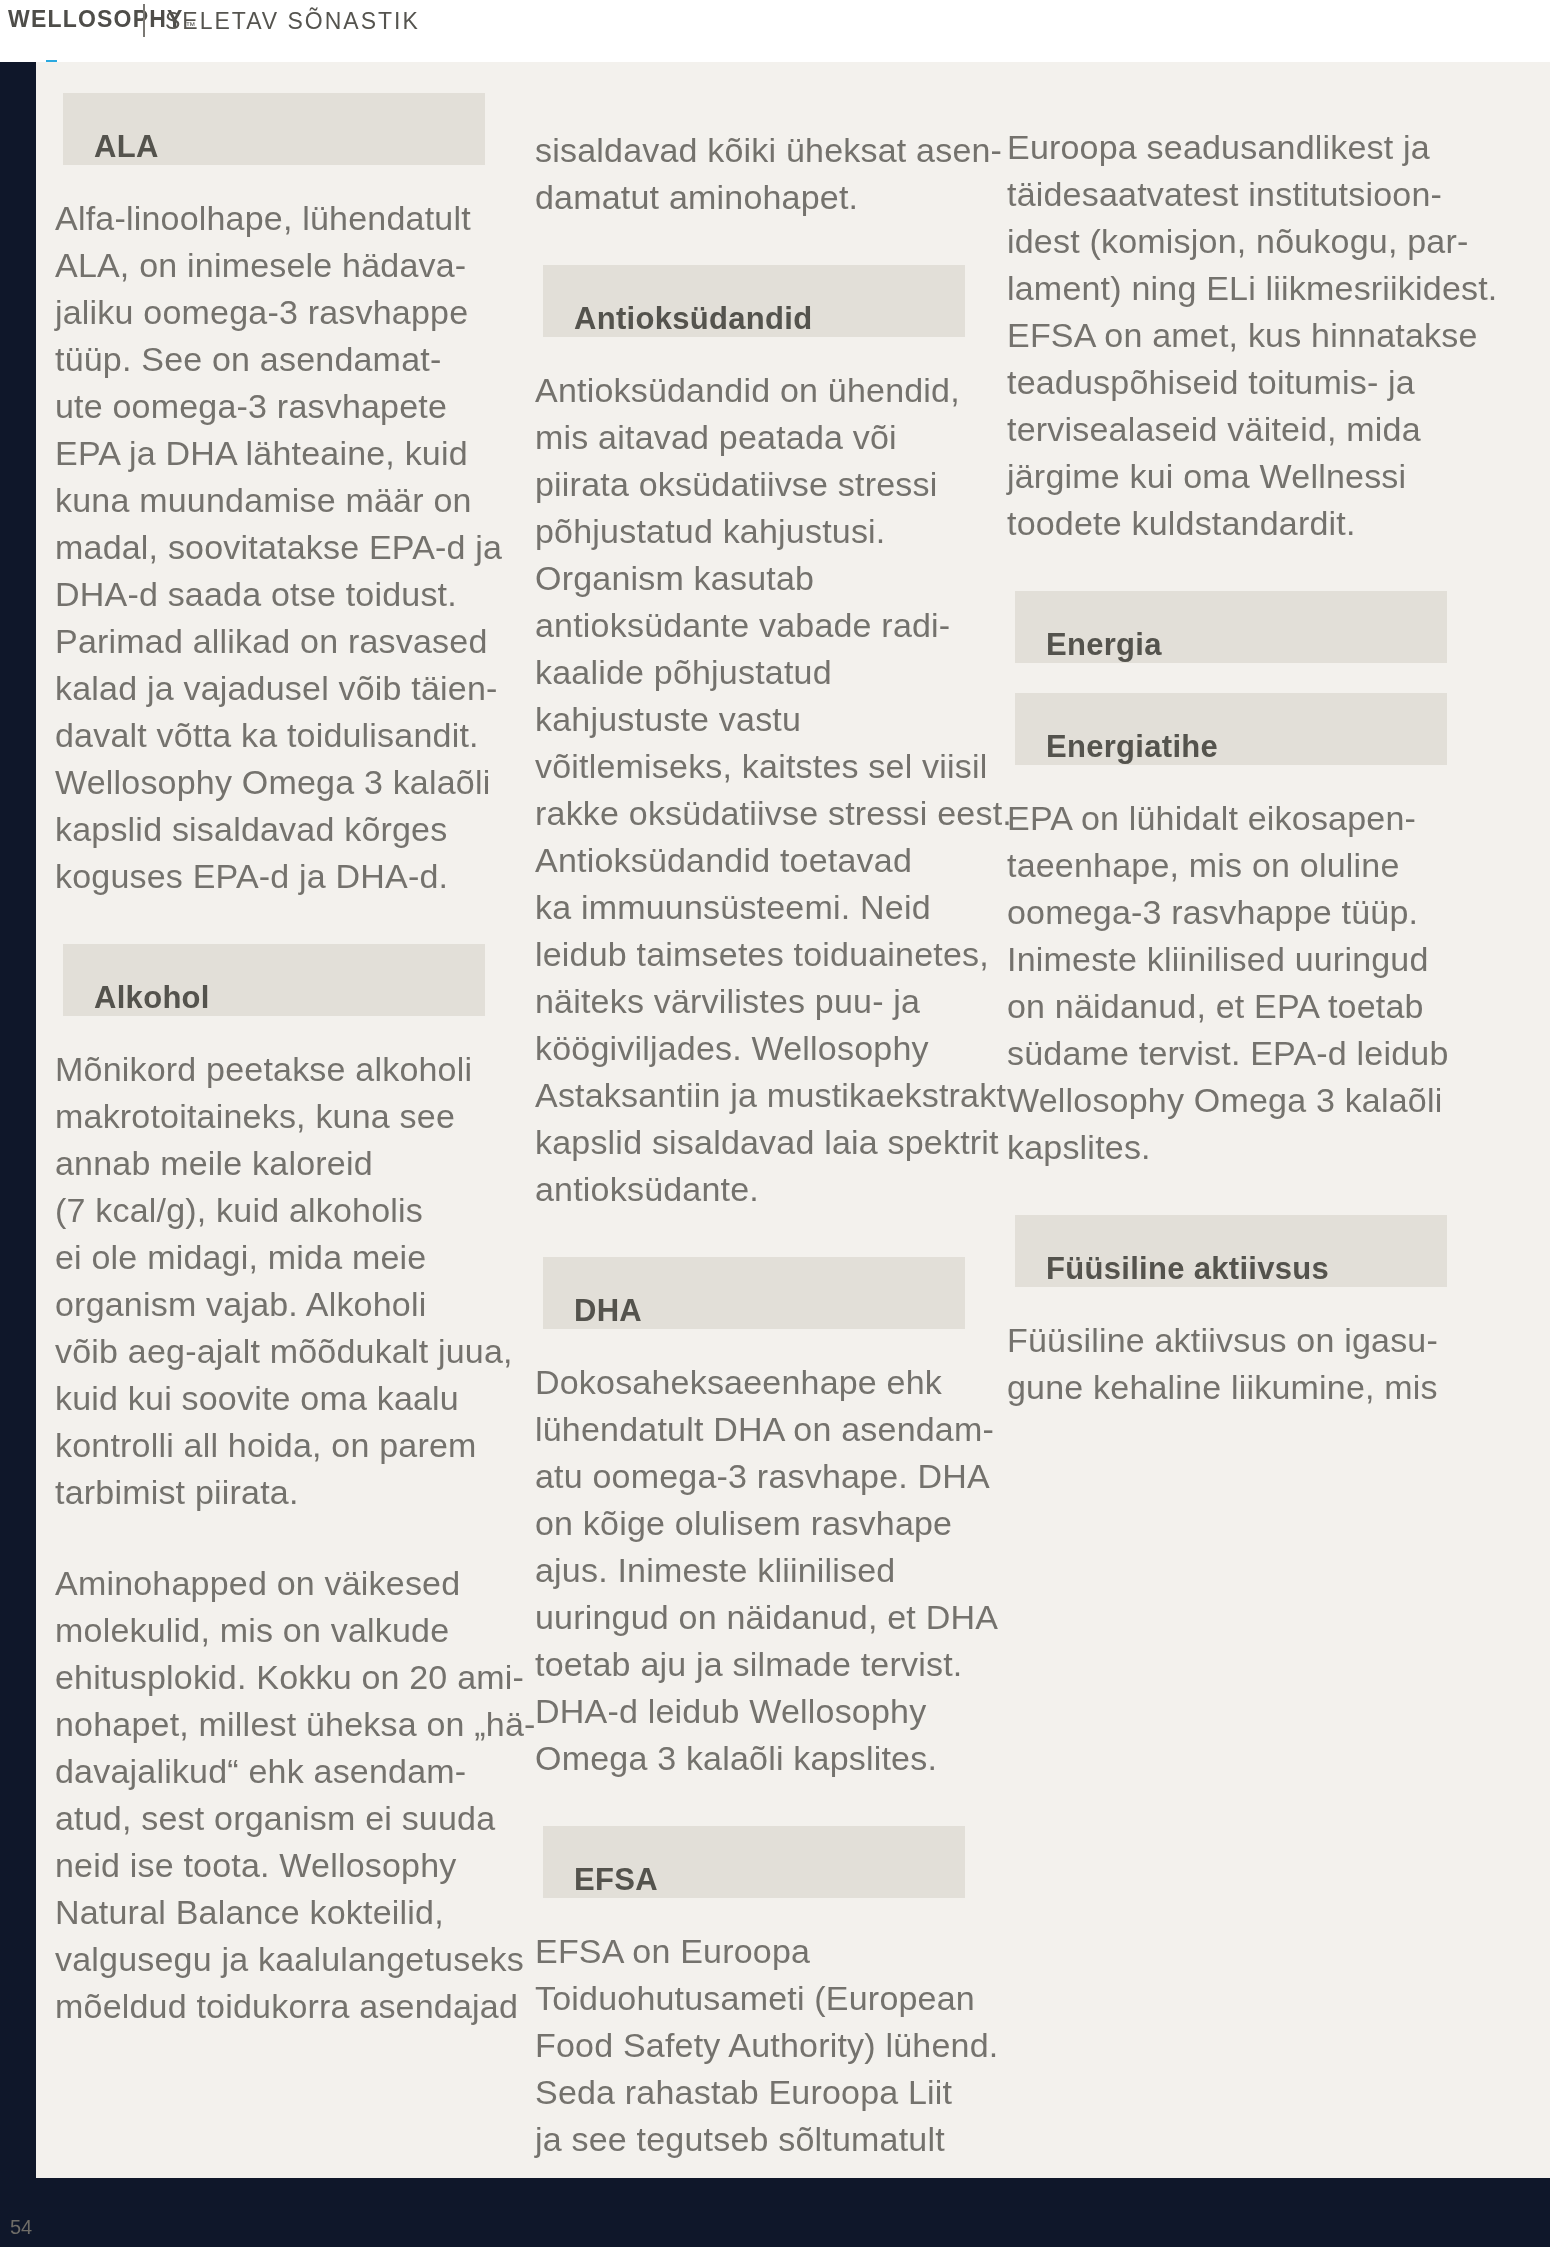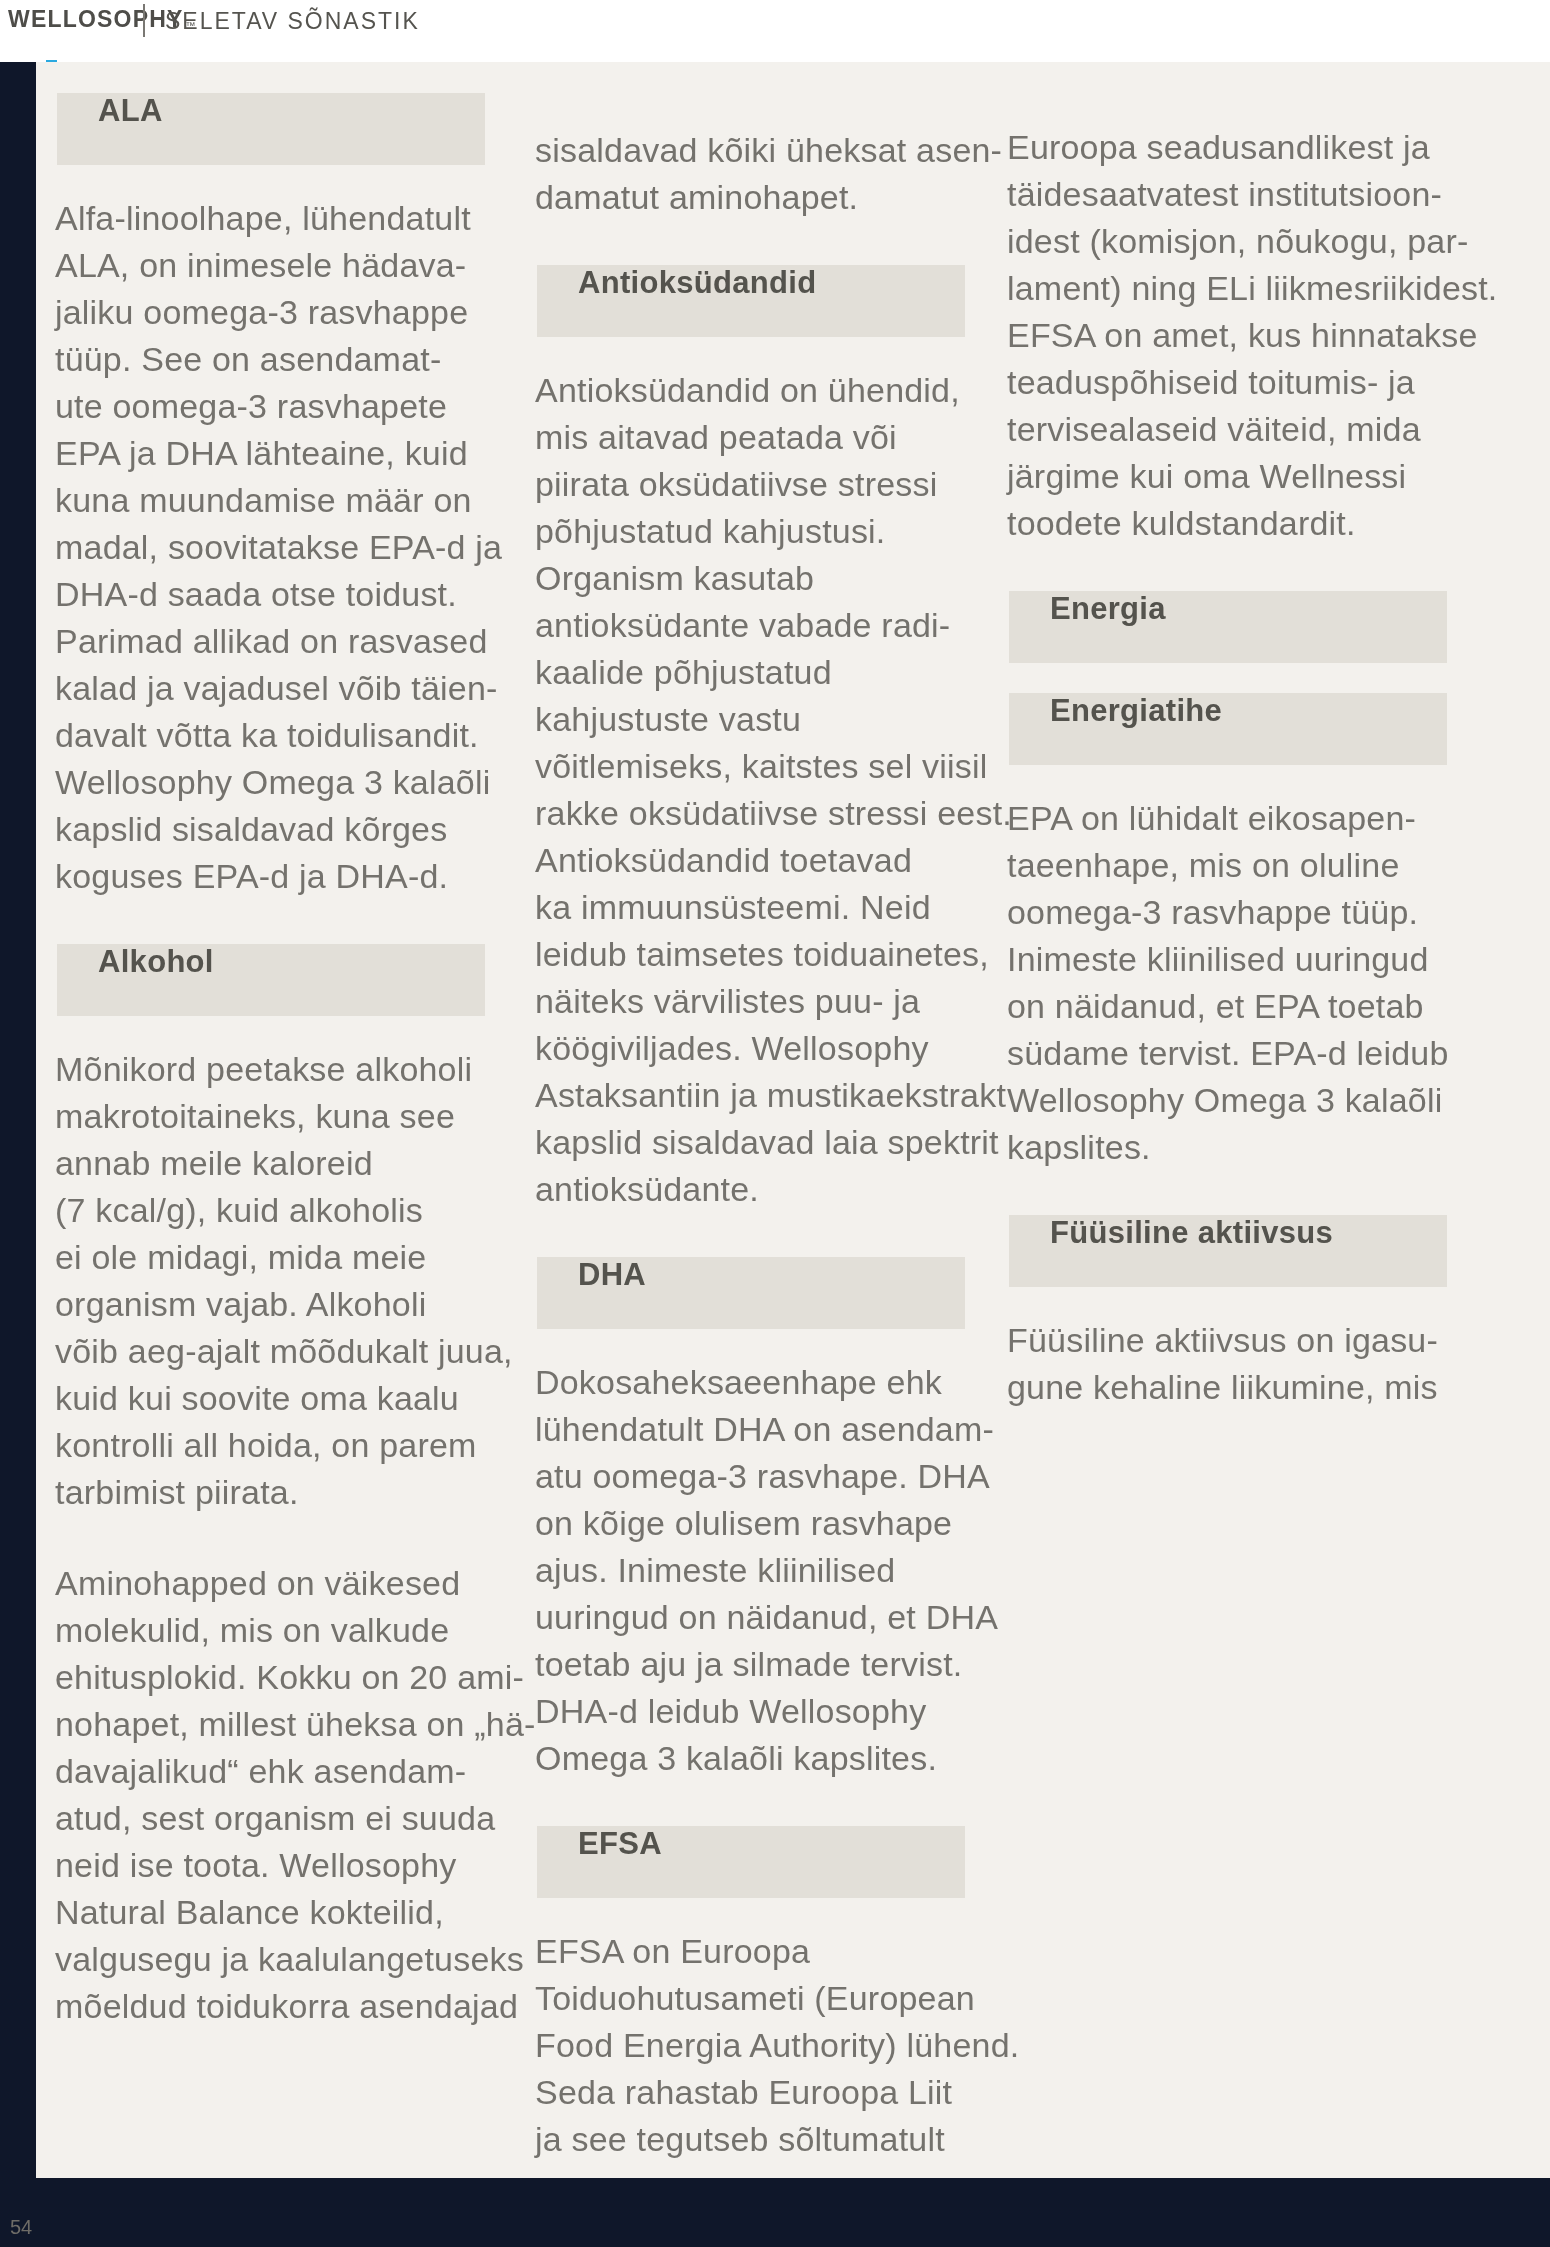--- a/index.html
+++ b/index.html
@@ -23,22 +23,22 @@
   .chip-yellow{left:8px;top:7px;width:11px;height:3px;background:#f5e400;}
   .chip-black{left:0;top:11px;width:20px;height:3px;background:#1c1b19;}
 
   
   .panel{position:absolute;left:36px;top:62px;width:1514px;height:2116px;background:#f3f1ed;}
   .col{position:absolute;top:0;box-sizing:border-box;}
   .col-1{left:19px;width:430px;padding-top:31px;}
   .col-2{left:499px;width:430px;padding-top:53px;}
   .col-3{left:971px;width:440px;padding-top:50px;}
 
-  .head-box{height:72px;background:#e2dfd8;margin:0 0 30px 2px;display:flex;align-items:flex-start;
-            padding-left:41px;box-sizing:border-box;}
+  .head-box{height:72px;background:#e2dfd8;margin:0 0 30px 8px;display:flex;align-items:flex-end;
+            padding-left:31px;box-sizing:border-box;}
   .head-box span{font-size:31px;font-weight:700;color:#54534d;letter-spacing:.3px;}
   .para{margin:12px 0 44px 0;font-size:34px;line-height:47px;color:#74726d;
         white-space:pre;letter-spacing:.2px;}
 
   
   .page-number{position:absolute;left:10px;bottom:8px;font-size:20px;color:#6e6c67;}
 </style>
 </head>
 <body>
 
@@ -138,21 +138,21 @@
 ajus. Inimeste kliinilised
 uuringud on näidanud, et DHA
 toetab aju ja silmade tervist.
 DHA-d leidub Wellosophy
 Omega 3 kalaõli kapslites.</p>
         <div class="head-box">
           <span>EFSA</span>
         </div>
         <p class="para">EFSA on Euroopa
 Toiduohutusameti (European
-Food Energia Authority) lühend.
+Food Safety Authority) lühend.
 Seda rahastab Euroopa Liit
 ja see tegutseb sõltumatult</p>
       </section>
     <section class="col col-3">
         <p class="para">Euroopa seadusandlikest ja
 täidesaatvatest institutsioon-
 idest (komisjon, nõukogu, par-
 lament) ning ELi liikmesriikidest.
 EFSA on amet, kus hinnatakse
 teaduspõhiseid toitumis- ja

